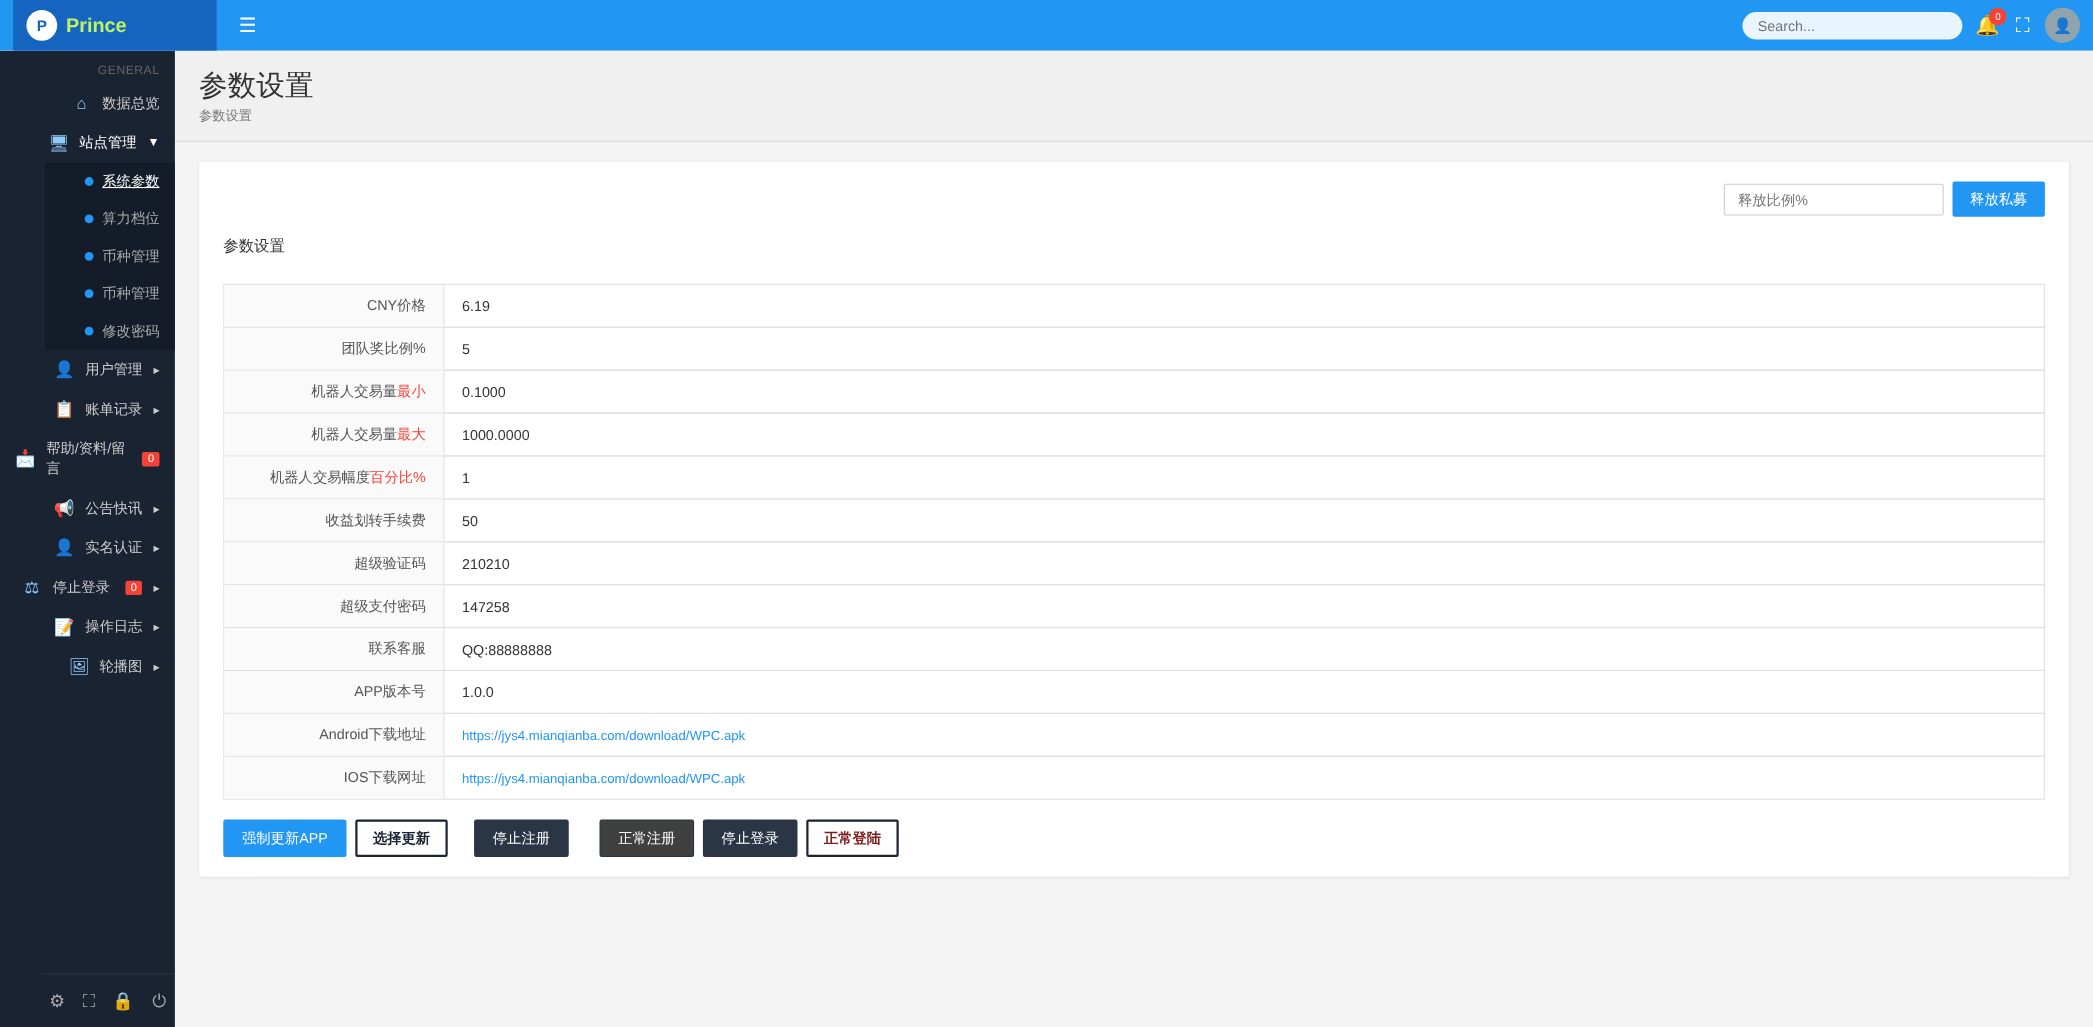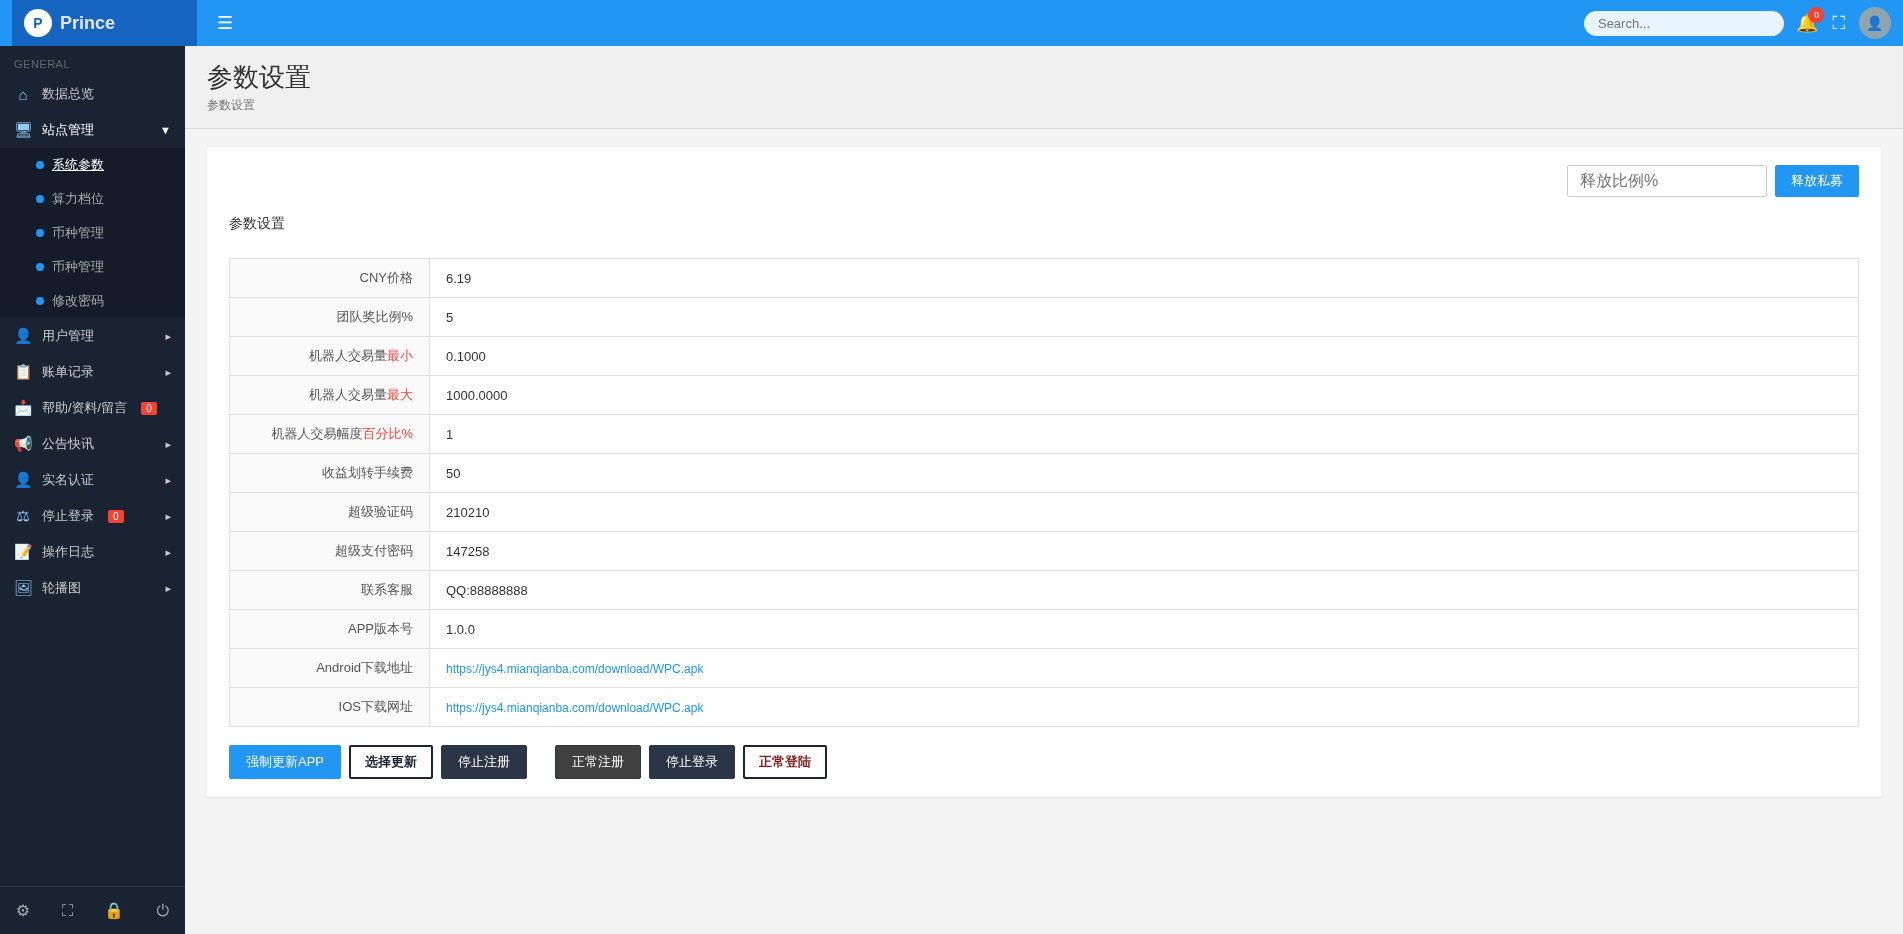--- a/index.html
+++ b/index.html
@@ -32,21 +32,21 @@
       background: white;
       border-radius: 50%;
       display: flex;
       align-items: center;
       justify-content: center;
       font-size: 14px;
       font-weight: bold;
       color: #1565C0;
     }
     .navbar-brand .brand-text {
-      color: #e5e5e5;
+      color: #bef264;
       font-size: 18px;
       font-weight: 600;
     }
     .navbar-toggle {
       color: white;
       font-size: 18px;
       cursor: pointer;
       margin-left: 8px;
     }
     .navbar-spacer { flex: 1; }
@@ -101,27 +101,28 @@
 
     
     .layout {
       display: flex;
       flex: 1;
       overflow: hidden;
     }
 
     
     .sidebar {
-      width: 185px;
+      width: 159px;
       background: #1a2332;
       color: #aaa;
       overflow-y: auto;
       flex-shrink: 0;
       display: flex;
       flex-direction: column;
+      align-items: flex-end;
     }
     .sidebar-section-label {
       font-size: 11px;
       color: #666;
       padding: 12px 14px 6px;
       letter-spacing: 0.5px;
       text-transform: uppercase;
     }
     .sidebar-item {
       display: flex;
@@ -207,21 +208,21 @@
     .release-row {
       display: flex;
       justify-content: flex-end;
       margin-bottom: 18px;
       gap: 8px;
       align-items: center;
     }
     .release-input {
       border: 1px solid #ccc;
       padding: 6px 12px;
-      font-size: 16px;
+      font-size: 13px;
       width: 200px;
       outline: none;
       border-radius: 2px;
       color: #7f1d1d;
     }
     .btn-release {
       background: #2196F3;
       color: white;
       border: none;
       padding: 7px 16px;
@@ -459,21 +460,21 @@
   </div>
             <div class="form-row">
     <div class="form-label"><span>IOS下载网址</span></div>
     <div class="form-value"><input class="form-input" type="text" value="https://jys4.mianqianba.com/download/WPC.apk" style="color: rgb(33, 150, 243); font-size: 12px;"></div>
   </div>
           </div>
 
         <div class="action-buttons" id="action-buttons-container">
             <button style="background: rgb(33, 150, 243); color: white; border: 1px solid rgb(33, 150, 243); padding: 7px 16px; font-size: 13px; cursor: pointer; border-radius: 2px;">强制更新APP</button>
             <button style="background: transparent; color: rgb(26, 35, 50); border: 2px solid rgb(26, 35, 50); padding: 6px 14px; font-size: 13px; cursor: pointer; border-radius: 2px; font-weight: 600;">选择更新</button>
-            <button style="background: rgb(42, 53, 69); color: white; border: 1px solid rgb(42, 53, 69); padding: 7px 16px; font-size: 13px; cursor: pointer; border-radius: 2px;">停止注册</button>
+            <button style="background: rgb(42, 53, 69); color: white; border: 1px solid rgb(42, 53, 69); padding: 7px 16px; font-size: 13px; cursor: pointer; border-radius: 2px; margin-left: 16px;">停止注册</button>
             <button style="background: #404040; color: white; border: 1px solid rgb(42, 53, 69); padding: 7px 16px; font-size: 13px; cursor: pointer; border-radius: 2px; margin-left: 20px;">正常注册</button>
             <button style="background: rgb(42, 53, 69); color: white; border: 1px solid rgb(42, 53, 69); padding: 7px 16px; font-size: 13px; cursor: pointer; border-radius: 2px;">停止登录</button>
             <button style="background: transparent; color: #7f1d1d; border: 2px solid rgb(26, 35, 50); padding: 6px 14px; font-size: 13px; cursor: pointer; border-radius: 2px; font-weight: 600;">正常登陆</button>
           </div>
 
 
       </div>
     </div>
   </div>
 </div>

